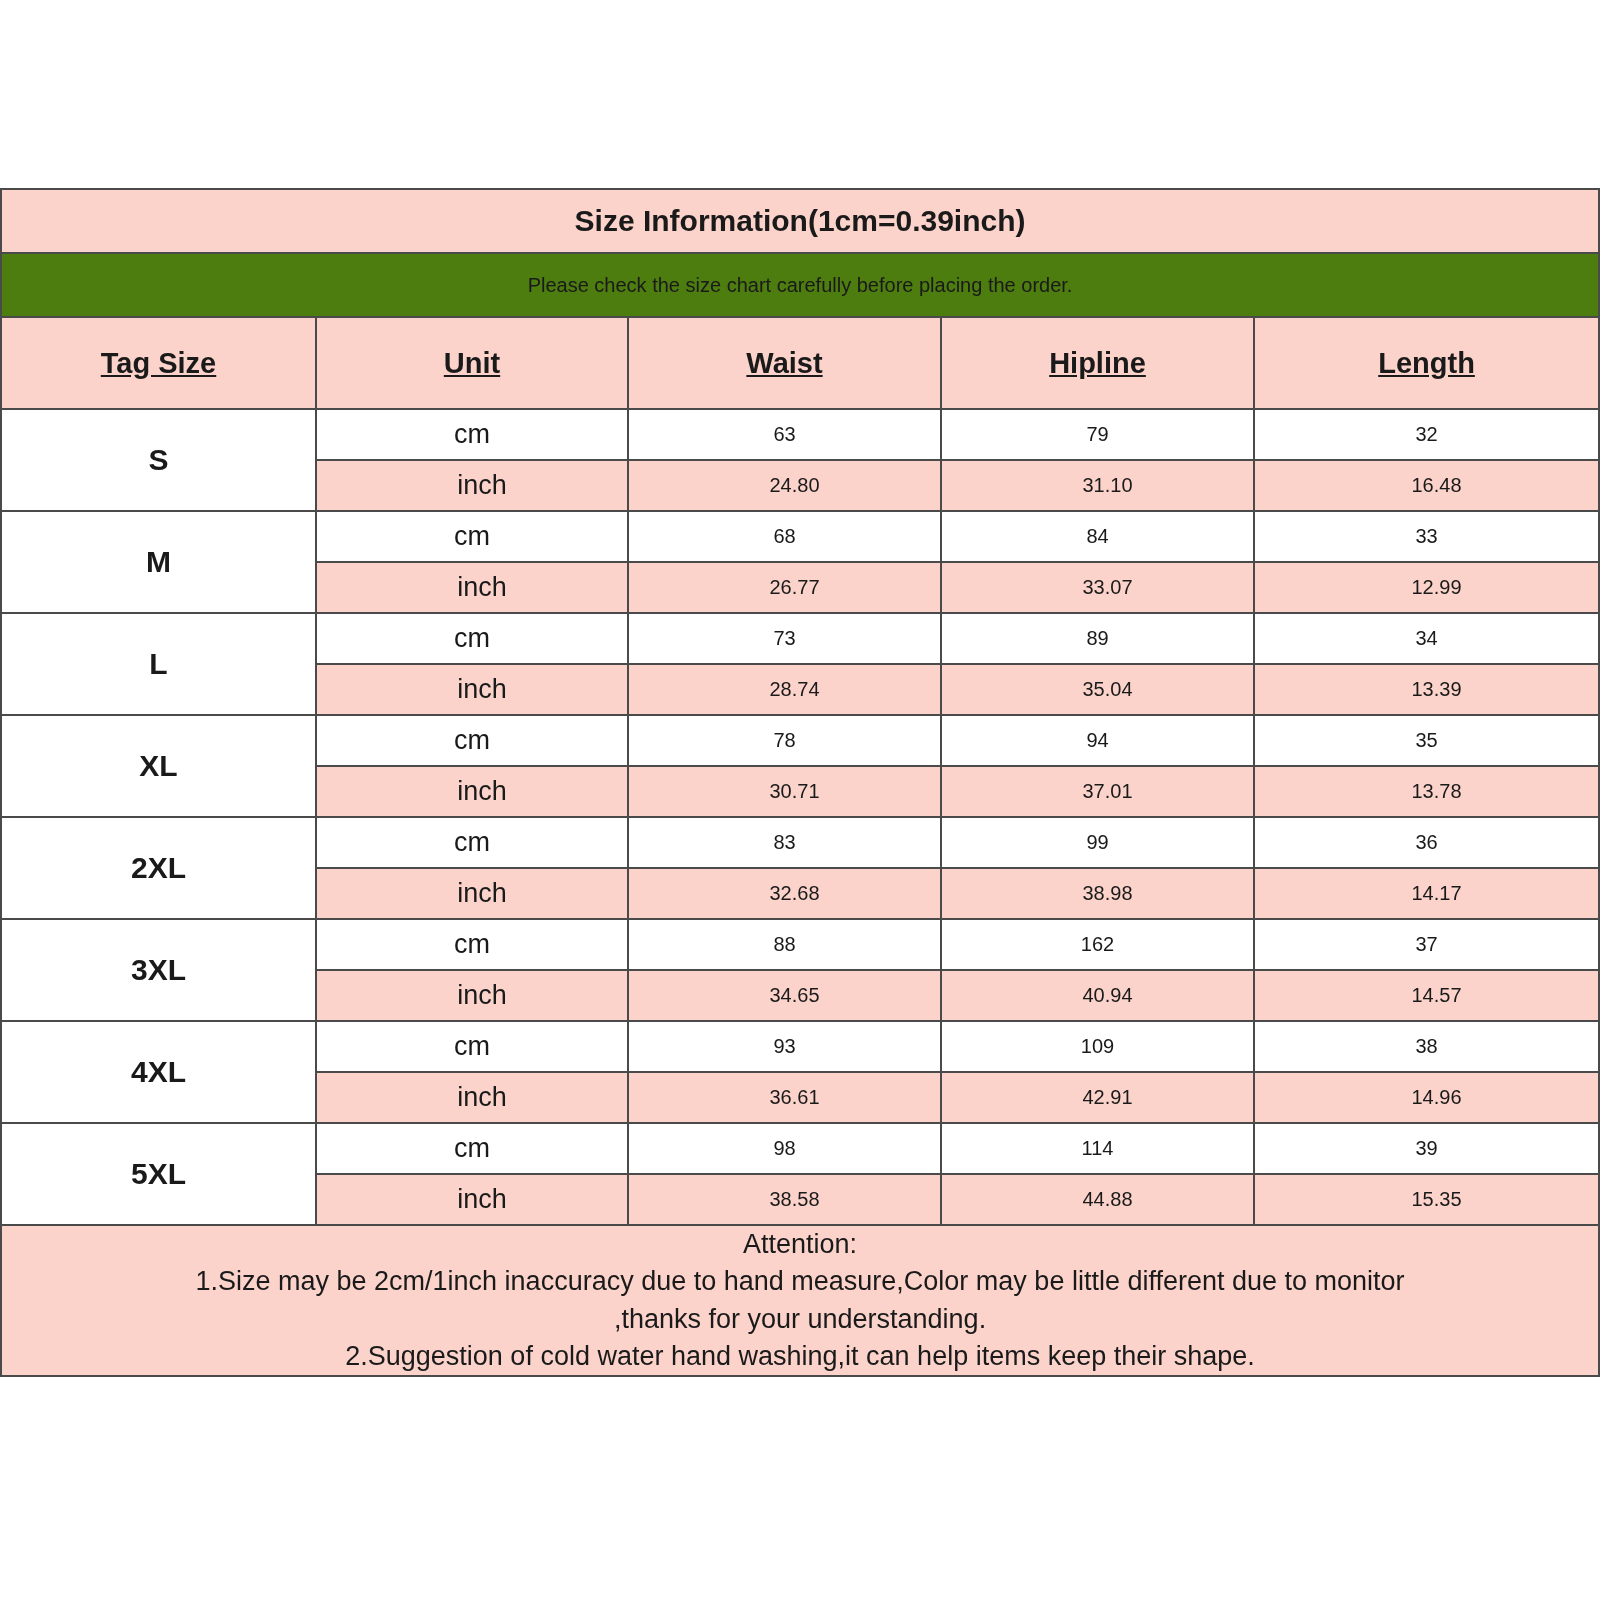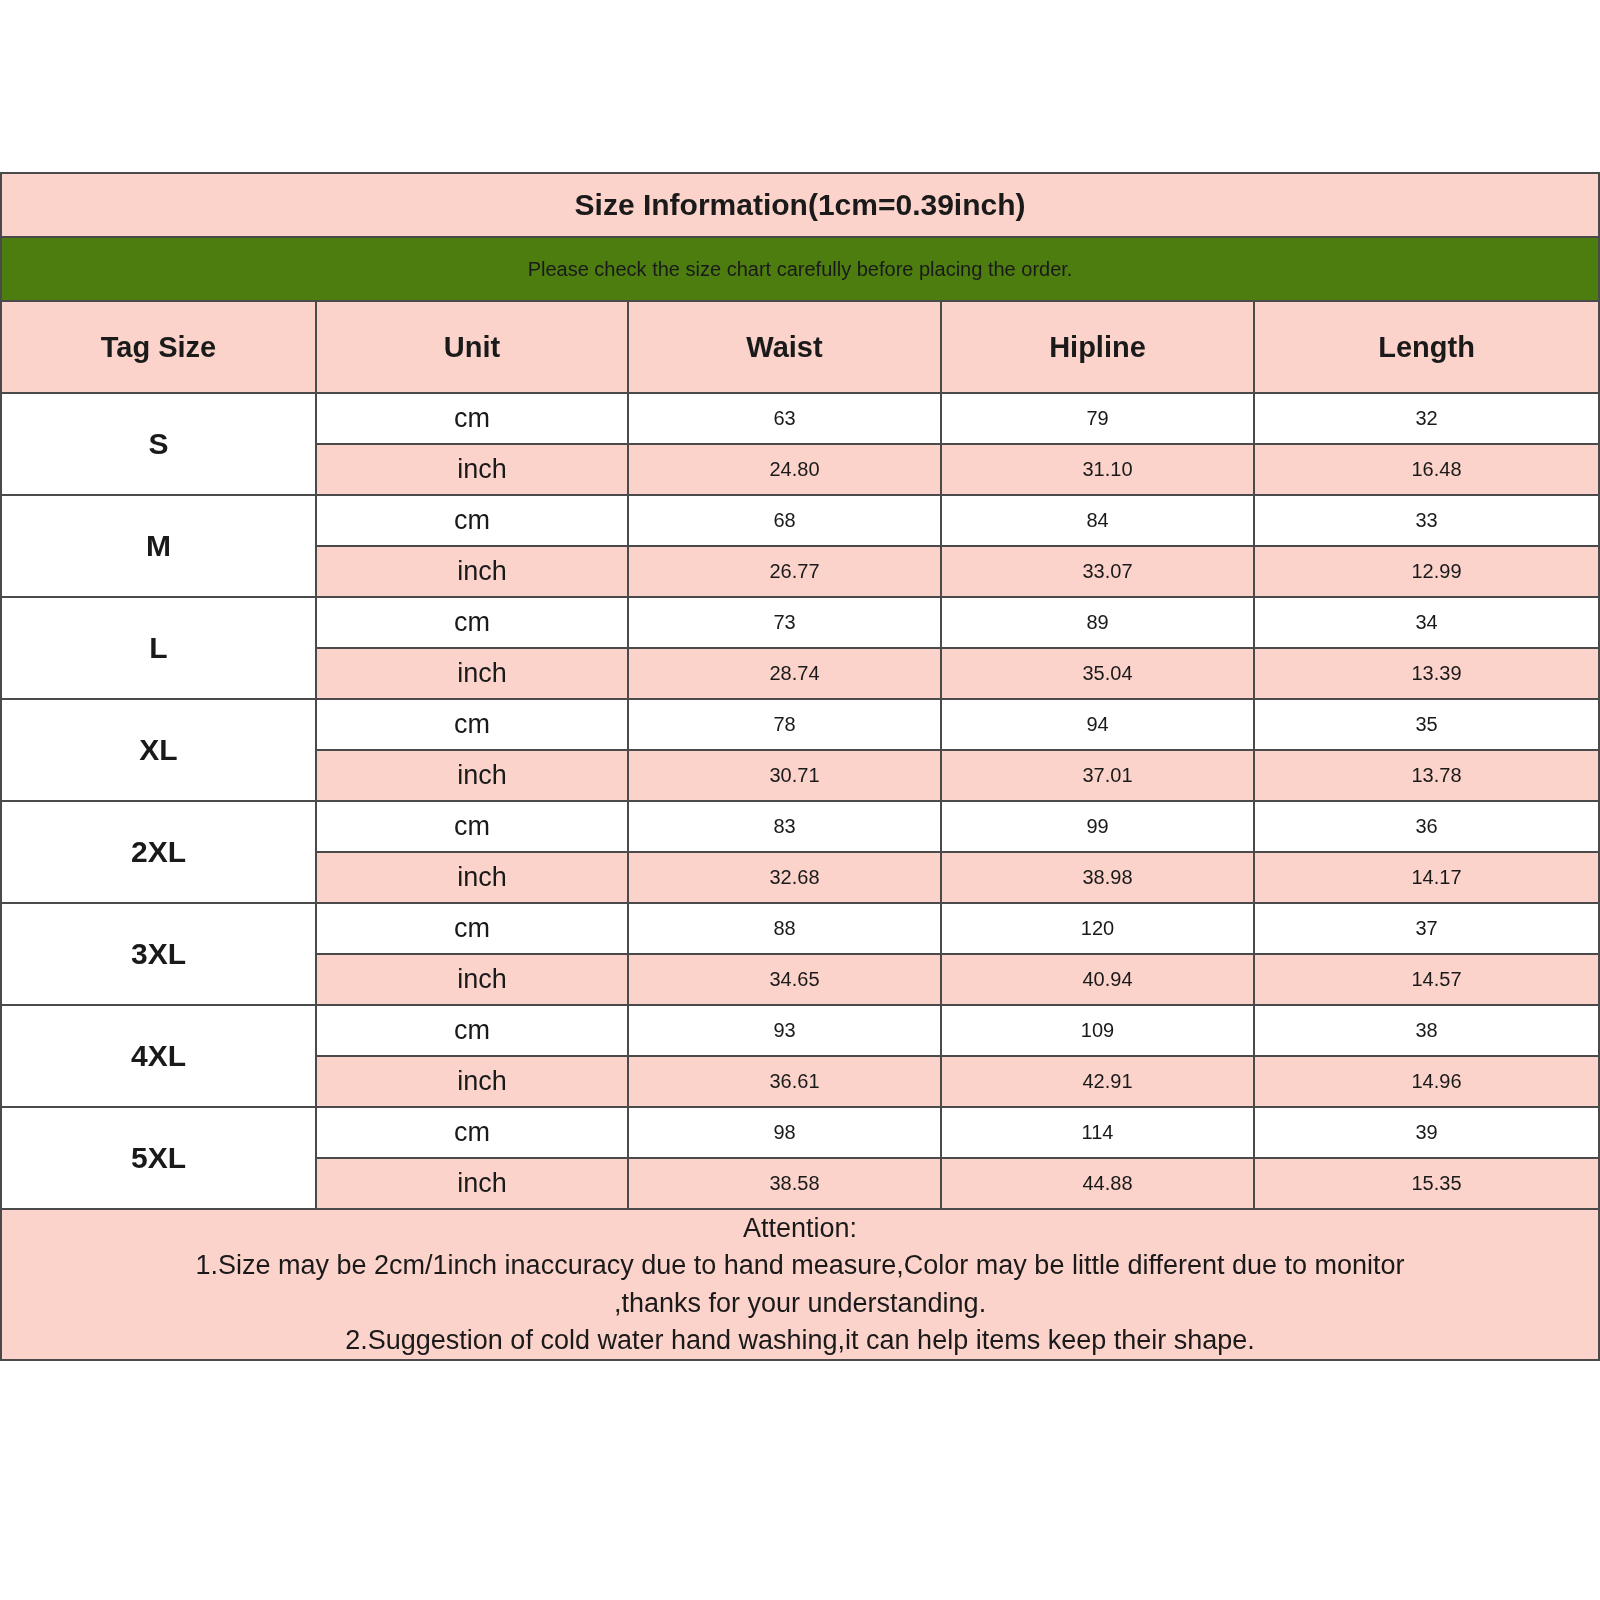--- a/index.html
+++ b/index.html
@@ -13,21 +13,21 @@
   #page {
     position: relative;
     width: 1600px;
     height: 1600px;
     background: #ffffff;
     box-sizing: border-box;
   }
   #chart-wrap {
     position: absolute;
     left: 0px;
-    top: 172px;
+    top: 188px;
     width: 1440px;
   }
   table.size-table {
     width: 1600px;
     border-collapse: collapse;
     table-layout: fixed;
     background: #fbd3cb;
   }
   table.size-table td, table.size-table th {
     border: 2px solid #4a4a4a;
@@ -46,20 +46,21 @@
     font-size: 20px;
     font-weight: normal;
     height: 62px;
     background: #4d7c0f;
   }
   .head-cell {
     font-size: 29px;
     font-weight: bold;
     height: 90px;
     background: #fbd3cb;
+    text-decoration: underline;
   }
   .tag-cell {
     font-size: 30px;
     font-weight: bold;
     background: #ffffff;
   }
   .unit-cell {
     font-size: 27px;
     font-weight: normal;
     height: 49px;
@@ -189,21 +190,21 @@
           <td class="unit-cell">inch</td>
           <td class="val-cell">32.68</td>
           <td class="val-cell">38.98</td>
           <td class="val-cell">14.17</td>
         </tr>
 
         <tr class="row-cm">
           <td class="tag-cell" rowspan="2">3XL</td>
           <td class="unit-cell">cm</td>
           <td class="val-cell">88</td>
-          <td class="val-cell">120</td>
+          <td class="val-cell">162</td>
           <td class="val-cell">37</td>
         </tr>
         <tr class="row-inch">
           <td class="unit-cell">inch</td>
           <td class="val-cell">34.65</td>
           <td class="val-cell">40.94</td>
           <td class="val-cell">14.57</td>
         </tr>
 
         <tr class="row-cm">

